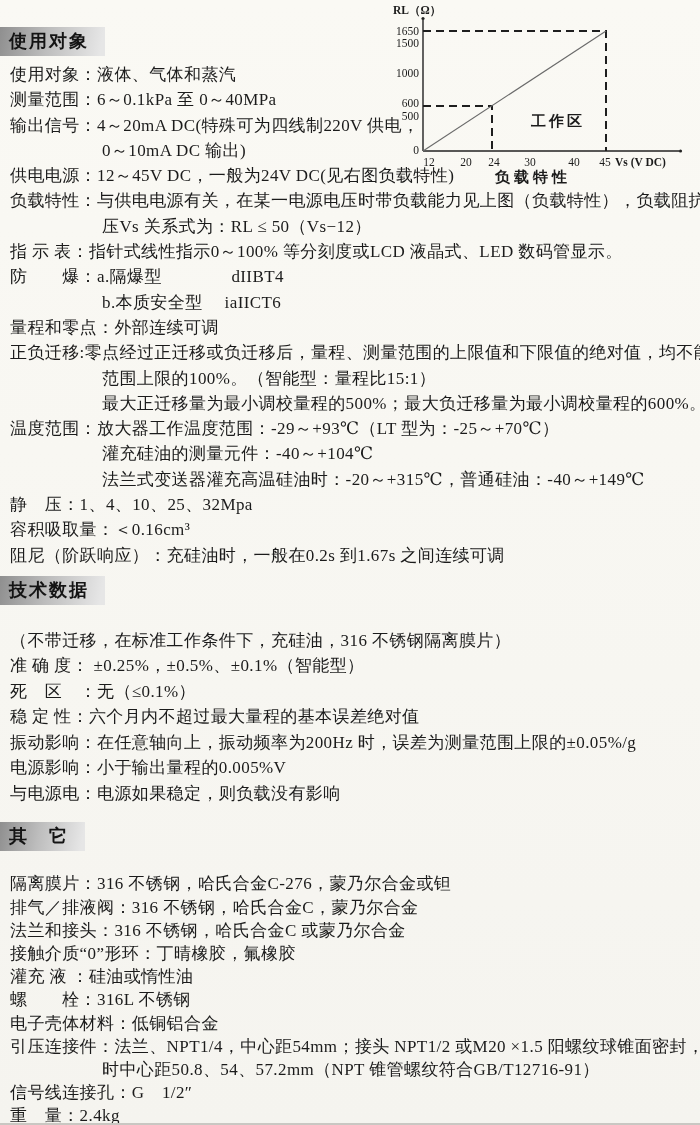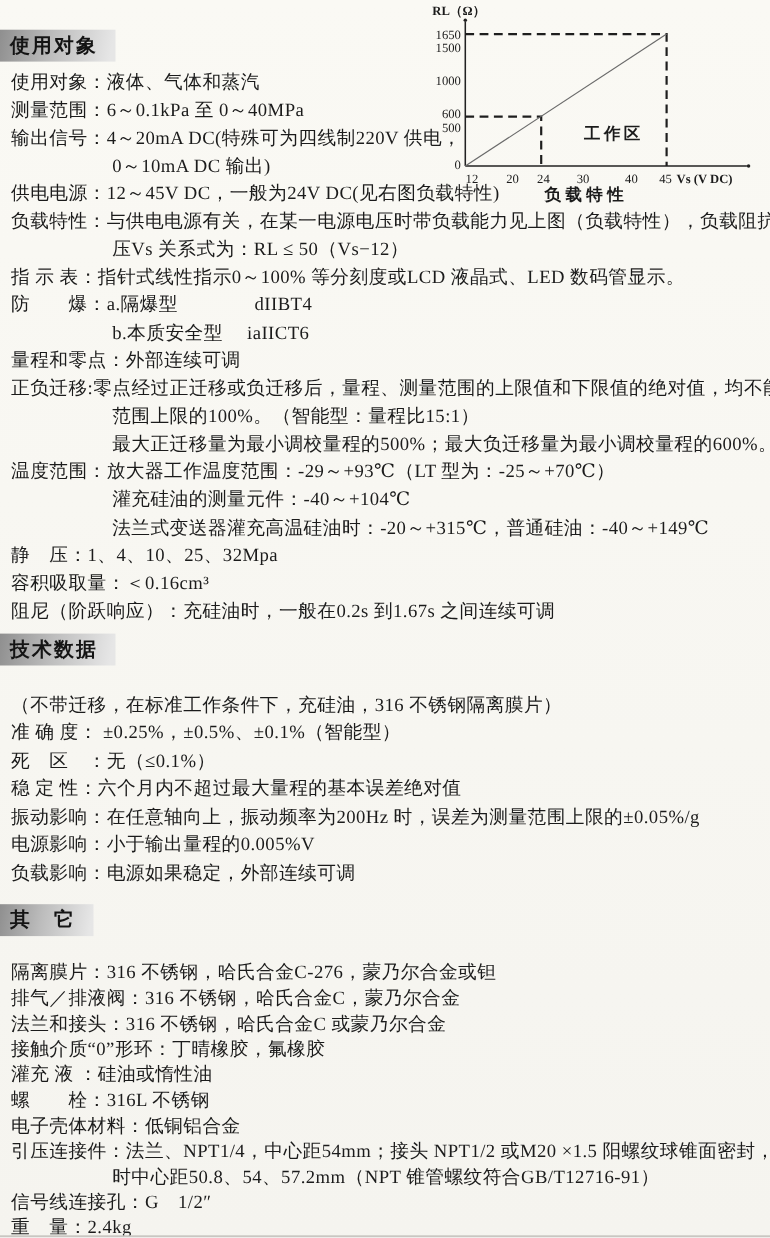--- a/index.html
+++ b/index.html
@@ -118,21 +118,21 @@
 
   <div class="section sec-1">
     <div class="heading">技术数据</div>
     <div class="lines">
         <div class="line">（不带迁移，在标准工作条件下，充硅油，316 不锈钢隔离膜片）</div>
         <div class="line">准 确 度： ±0.25%，±0.5%、±0.1%（智能型）</div>
         <div class="line">死　区　：无（≤0.1%）</div>
         <div class="line">稳 定 性：六个月内不超过最大量程的基本误差绝对值</div>
         <div class="line">振动影响：在任意轴向上，振动频率为200Hz 时，误差为测量范围上限的±0.05%/g</div>
         <div class="line">电源影响：小于输出量程的0.005%V</div>
-        <div class="line">负载影响：电源如果稳定，外部连续可调</div>
+        <div class="line">与电源电：电源如果稳定，则负载没有影响</div>
       </div>
   </div>
 
   <div class="section sec-2">
     <div class="heading">其　它</div>
     <div class="lines">
         <div class="line">隔离膜片：316 不锈钢，哈氏合金C-276，蒙乃尔合金或钽</div>
         <div class="line">排气／排液阀：316 不锈钢，哈氏合金C，蒙乃尔合金</div>
         <div class="line">法兰和接头：316 不锈钢，哈氏合金C 或蒙乃尔合金</div>
         <div class="line">接触介质“0”形环：丁晴橡胶，氟橡胶</div>

